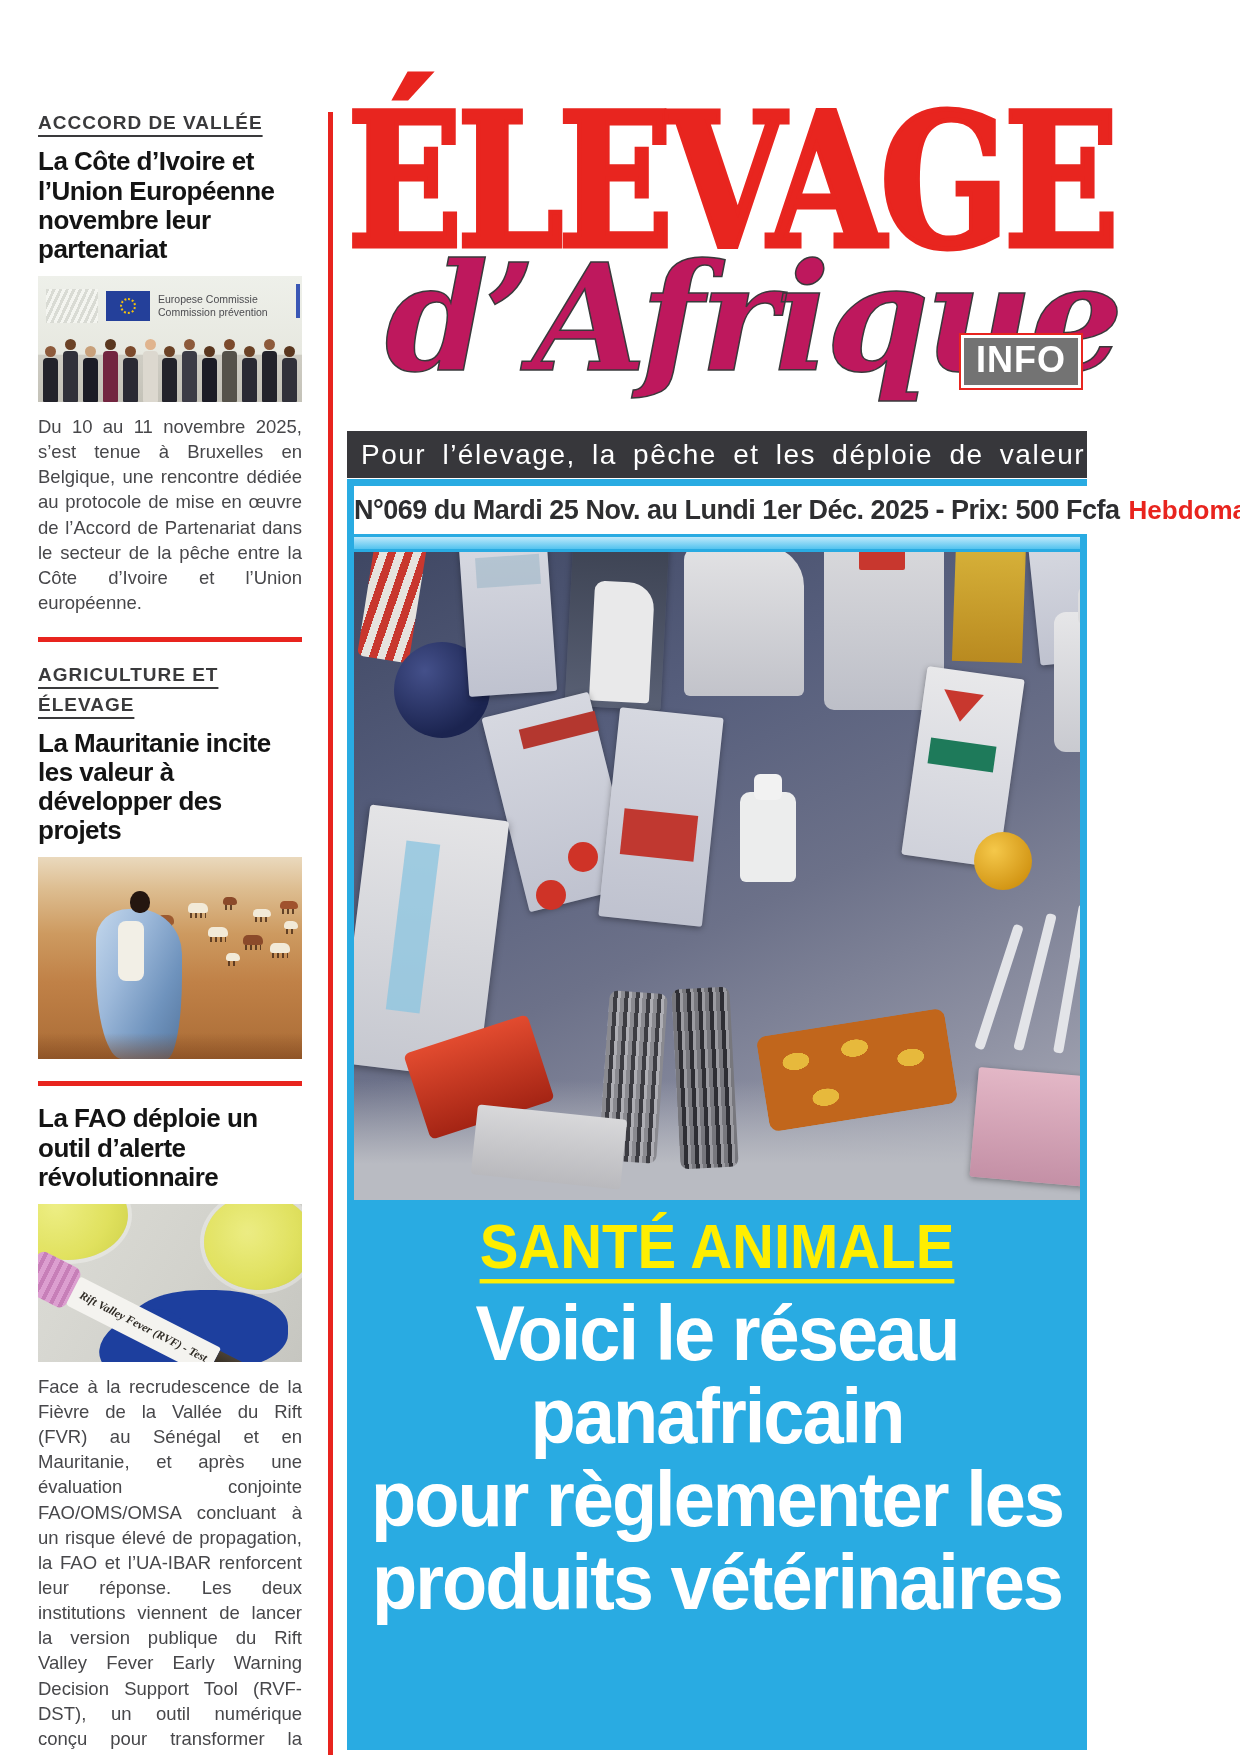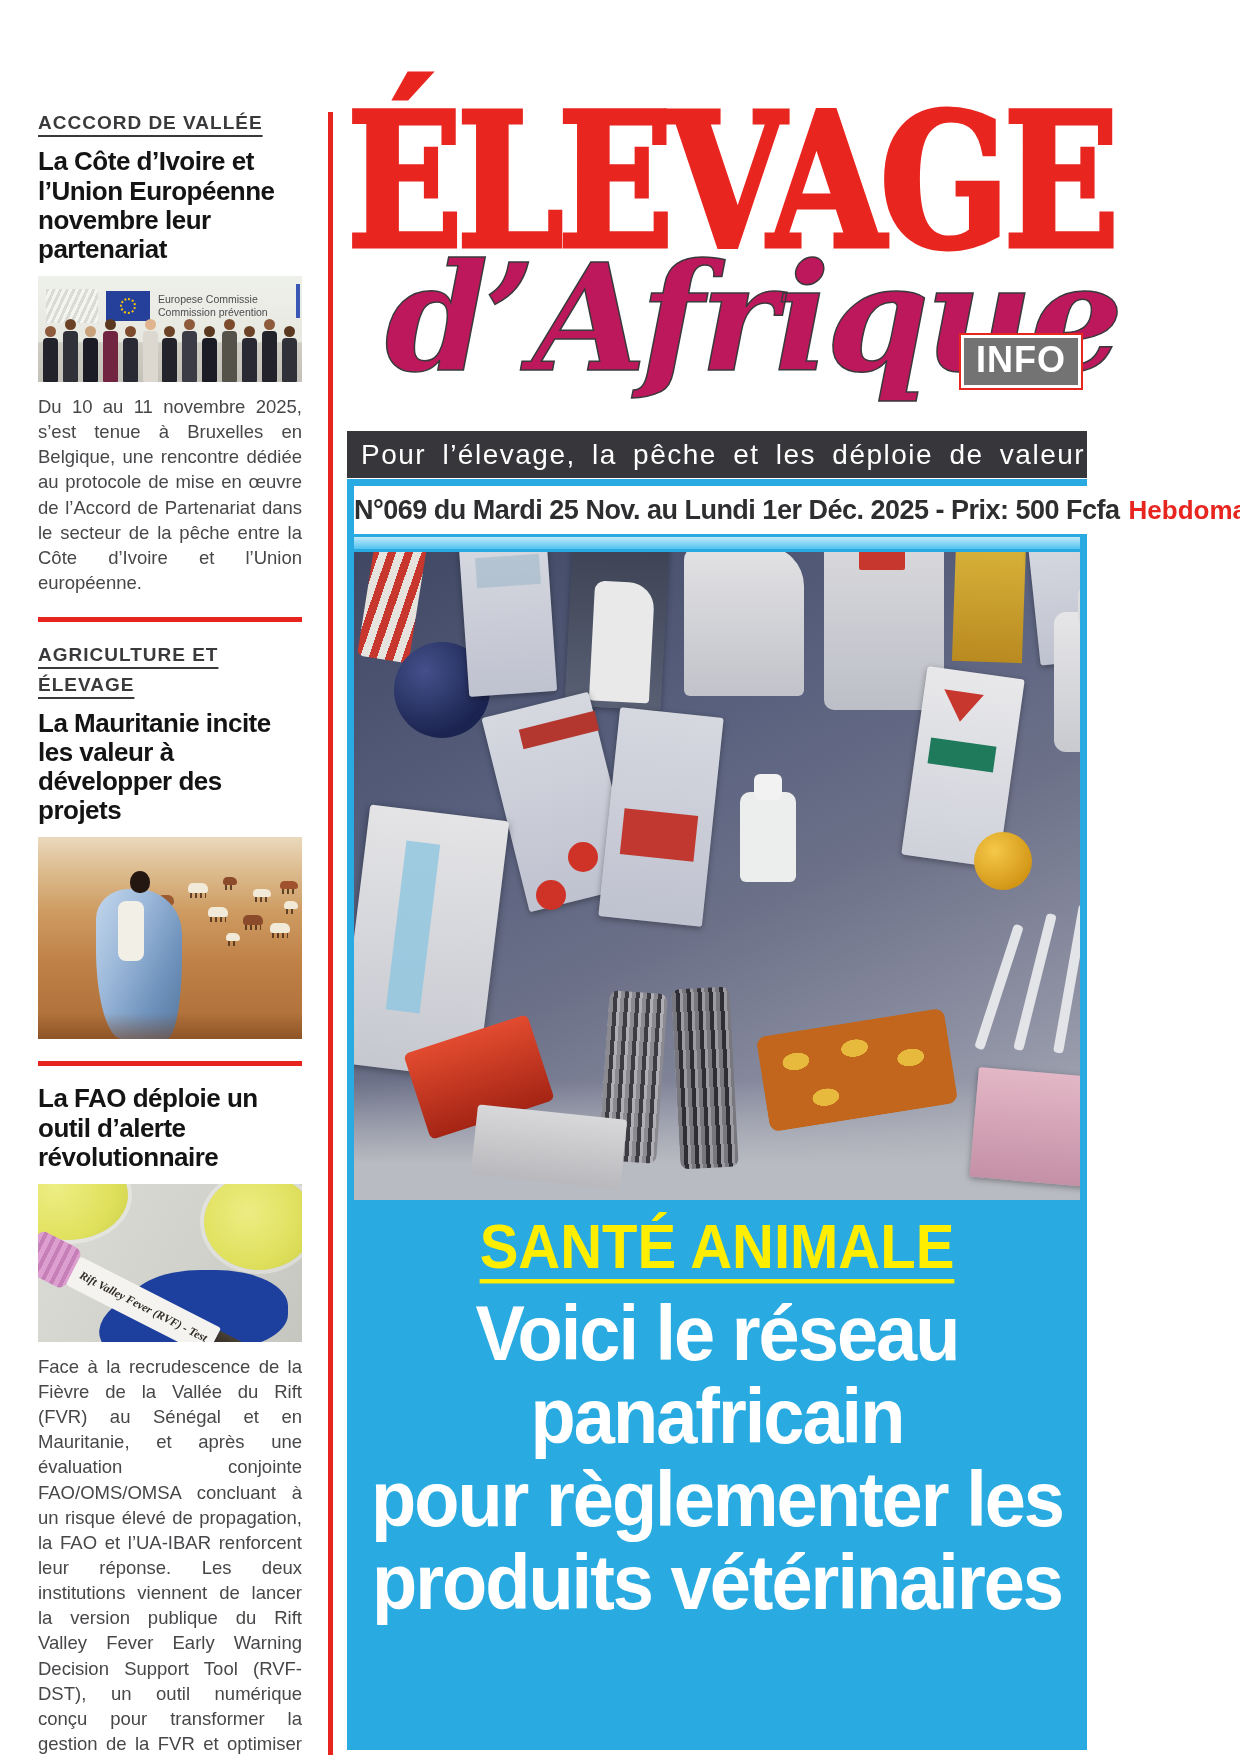--- a/index.html
+++ b/index.html
@@ -13,21 +13,21 @@
   .kicker { font-size:19px; font-weight:bold; letter-spacing:1px; color:#3a3a3c;
     text-decoration:underline; text-underline-offset:6px; text-decoration-thickness:2px;
     line-height:1.55; margin-bottom:10px; }
   .headline { font-size:26px; font-weight:bold; color:#141414; line-height:1.12;
     letter-spacing:-0.5px; margin-bottom:12px; }
   .bodytext { font-size:18.5px; color:#47474a; line-height:1.36; text-align:justify;
     word-spacing:1px; margin-top:12px; }
   .divider { height:5px; background:#e8241e; margin:22px 0 18px 0; }
 
   
-  .photo-eu { position:relative; width:100%; height:106px; overflow:hidden;
+  .photo-eu { position:relative; width:100%; height:126px; overflow:hidden;
     background:linear-gradient(#eef0ea 0%, #e7e8e0 62%, #cfcdc4 63%, #c4c2b8 100%); }
   .eu-sign { position:absolute; left:8px; top:10px; width:248px; height:40px; display:flex; align-items:center; gap:8px; }
   .eu-stripes { width:52px; height:34px;
     background:repeating-linear-gradient(115deg,#d9dbd4 0 3px,#f4f5f0 3px 6px); }
   .eu-flag { width:44px; height:30px; background:#24409a; display:flex; align-items:center; justify-content:center; }
   .eu-stars { width:16px; height:16px; border:2px dotted #f4c20d; border-radius:50%; }
   .eu-text { font-size:10.5px; color:#4c4c50; line-height:1.25; white-space:nowrap; }
   .eu-bar { position:absolute; right:2px; top:8px; width:4px; height:34px; background:#3a57b5; }
   .eu-people { position:absolute; left:0; bottom:0; width:100%; height:66px;
     display:flex; justify-content:space-evenly; align-items:flex-end; }

